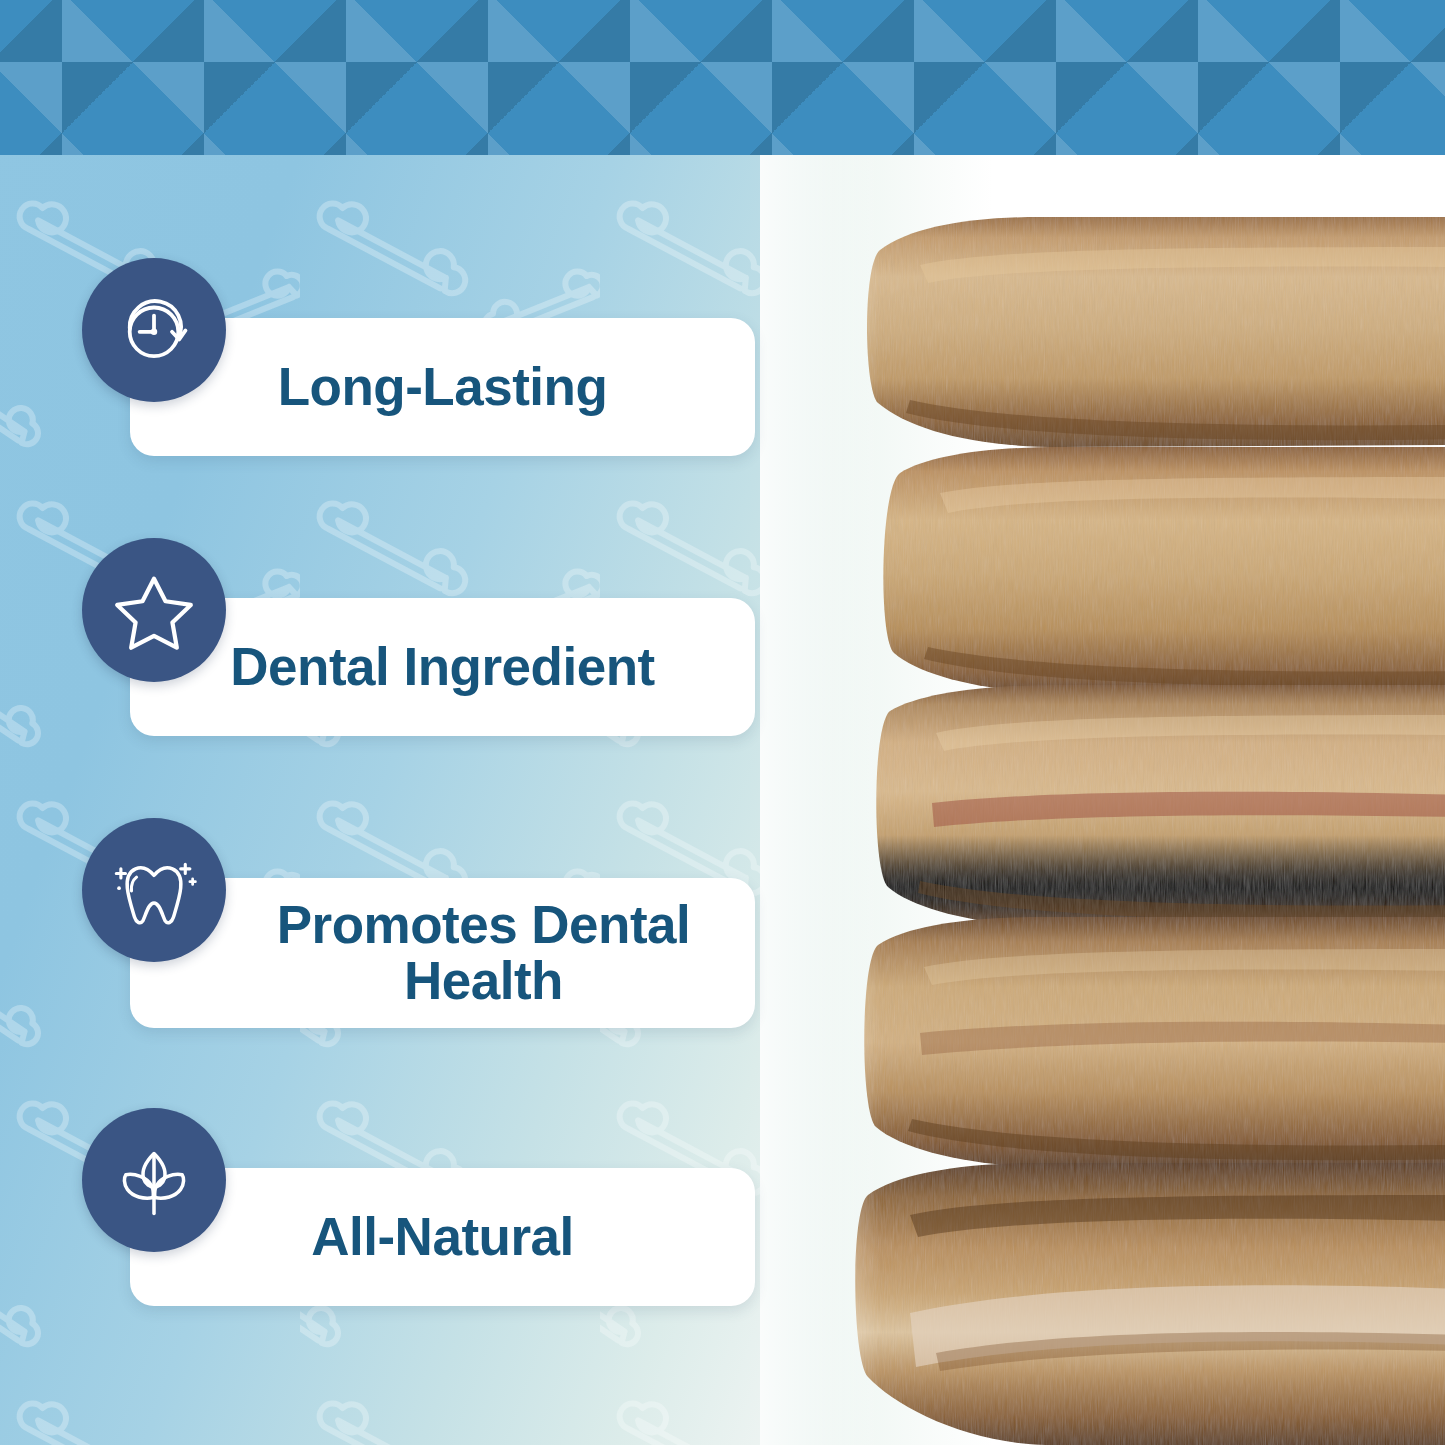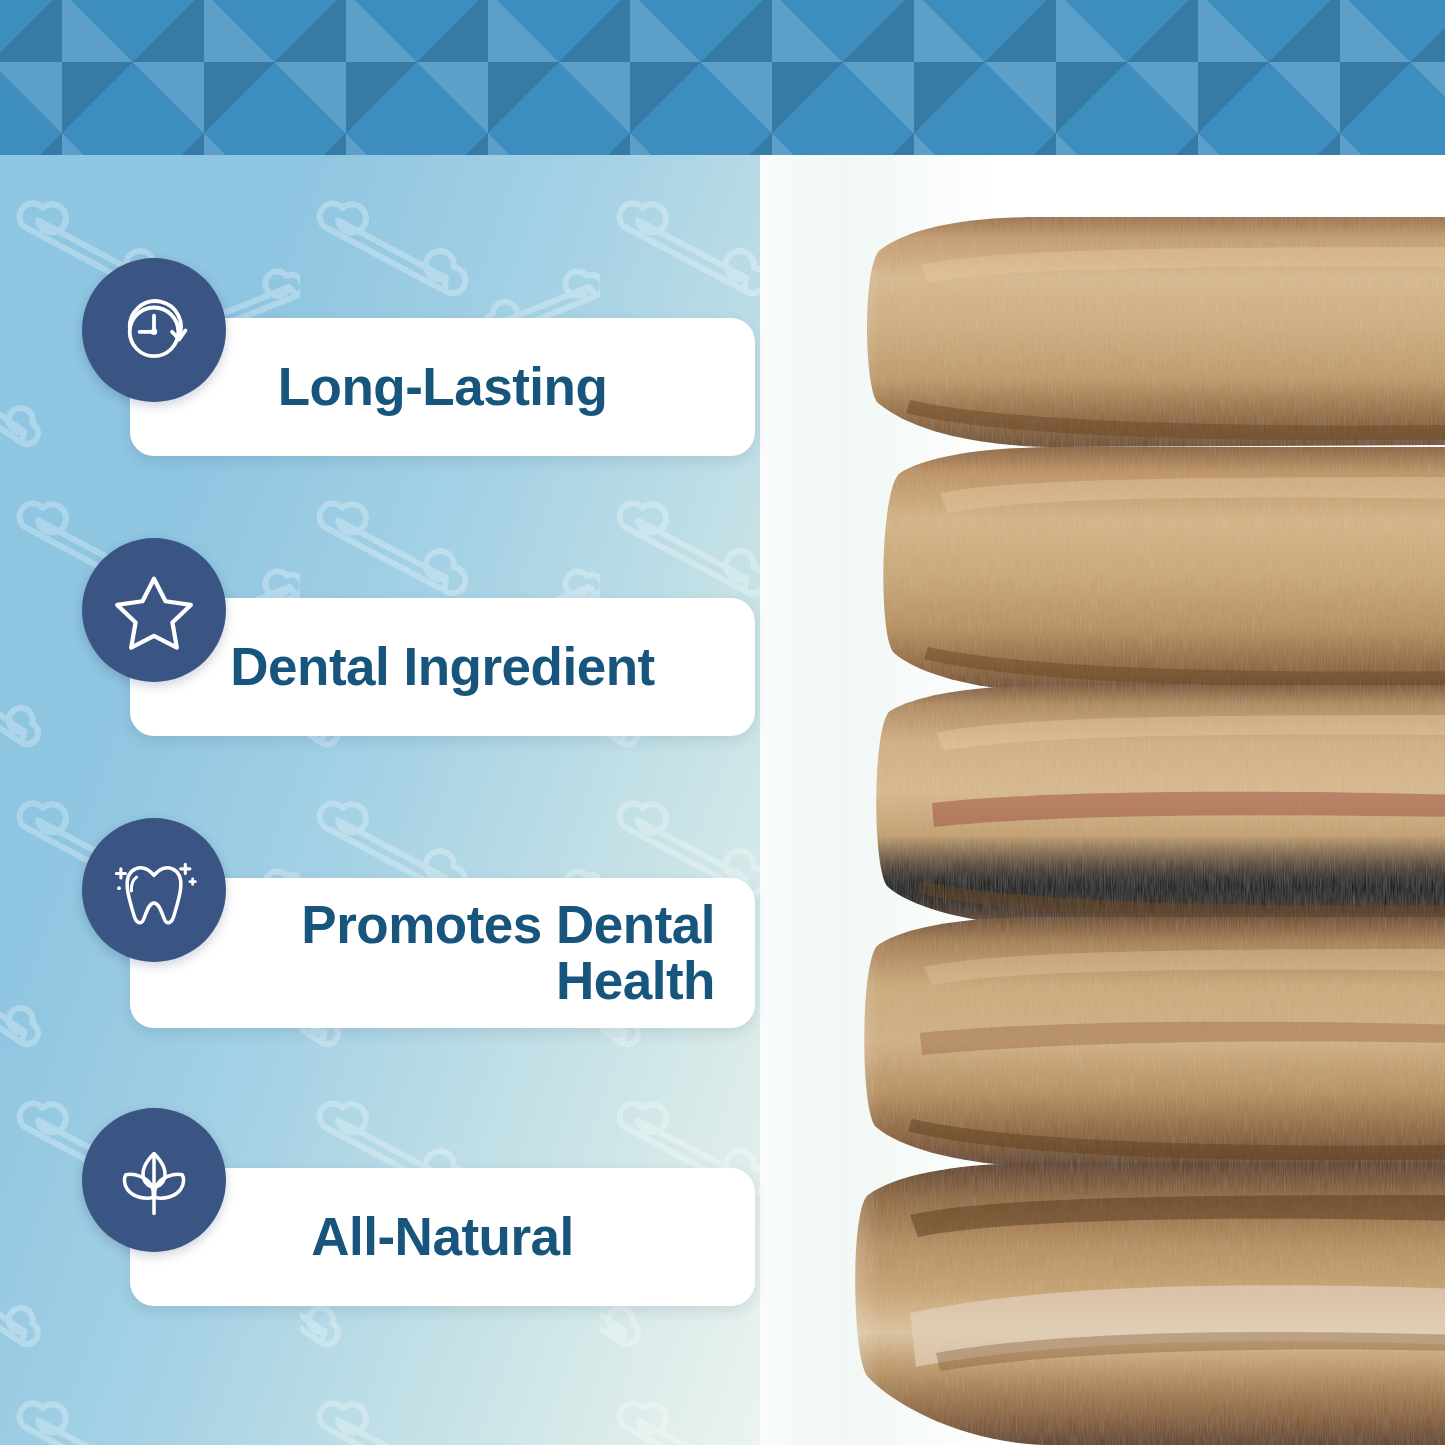--- a/index.html
+++ b/index.html
@@ -127,21 +127,21 @@
     width: 100%;
     text-align: center;
     padding: 0 24px;
     box-sizing: border-box;
   }
   .feature-label.left {
     padding-left: 122px;
     padding-right: 40px;
     box-sizing: border-box;
     width: 100%;
-    text-align: right;
+    text-align: center;
   }
 
   .feature-badge {
     position: absolute;
     left: 82px;
     top: 0px;
     width: 144px;
     height: 144px;
     border-radius: 50%;
     background: #3a5584;

